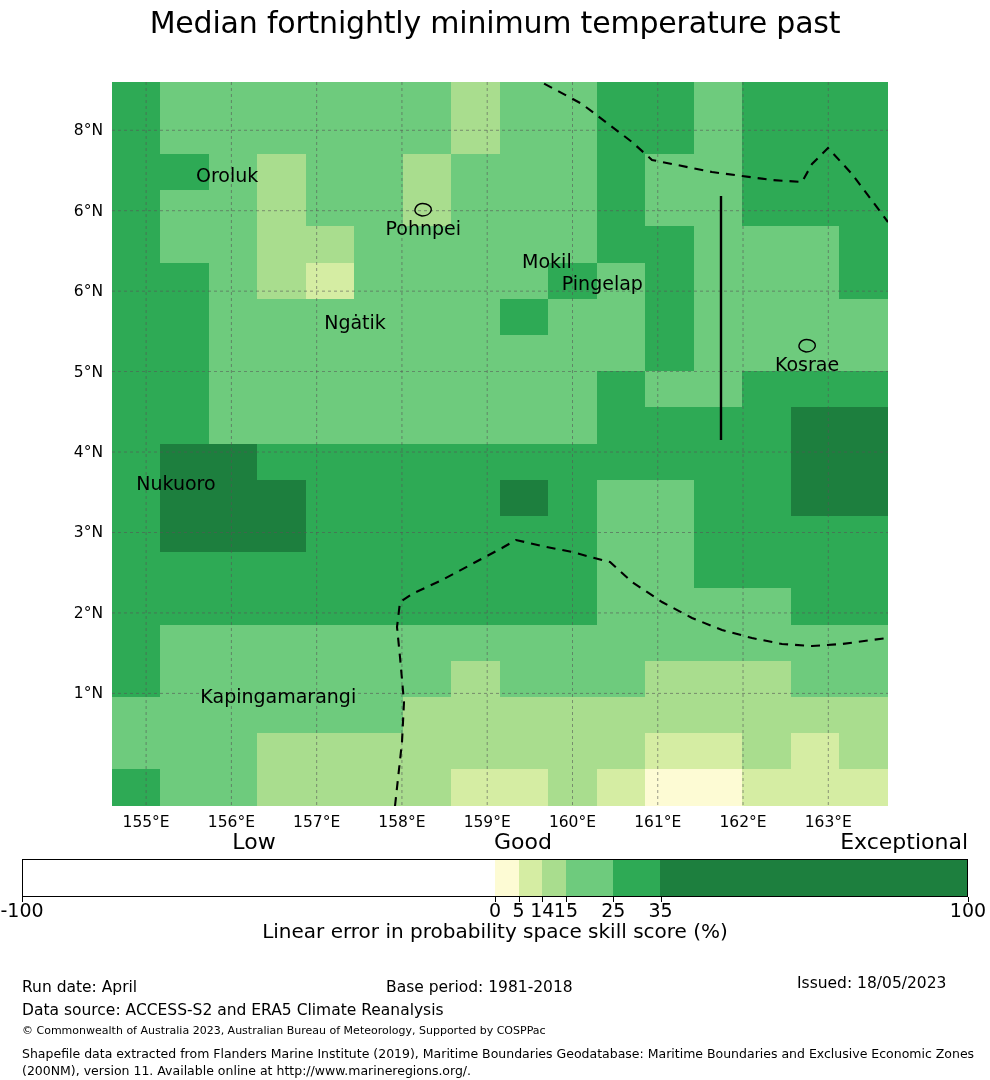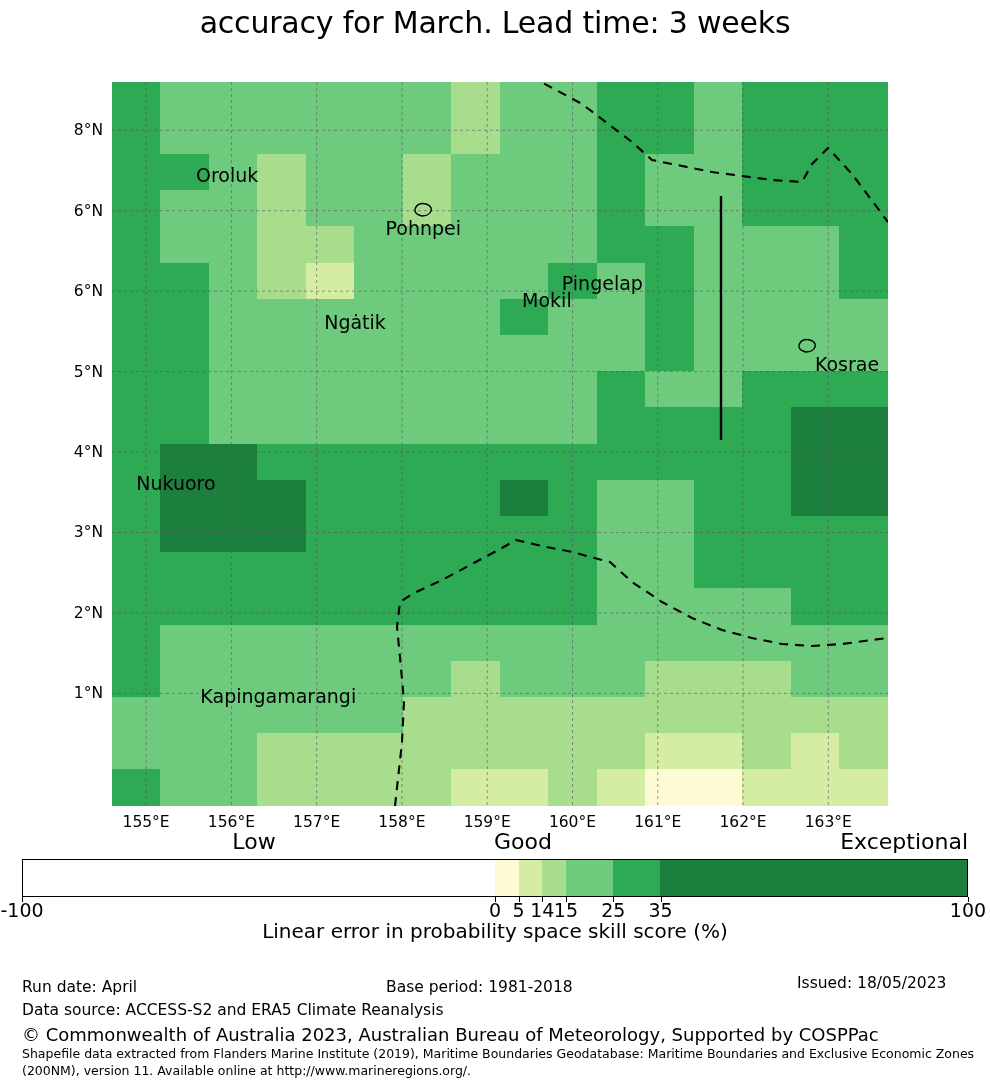--- a/index.html
+++ b/index.html
@@ -34,21 +34,21 @@
   .qual{position:absolute;font-size:22px;white-space:nowrap;}
   #cbar-label{position:absolute;left:0;top:919px;width:990px;text-align:center;font-size:20px;}
   
   .f-row{position:absolute;font-size:15.5px;white-space:nowrap;}
   .f-small{position:absolute;font-size:12.5px;white-space:nowrap;}
 </style>
 </head>
 <body>
 
 <div id="title">
-  <div>accuracy for March. Lead time: 3 weeks</div>
+  <div>Median fortnightly minimum temperature past</div>
 </div>
 
 <div id="map-wrap">
   <div id="map-canvas">
       <div class="cell" style="left: -0.4px; top: -0.4px; width: 49.3px; height: 37px; background: rgb(46, 170, 85);"></div>
       <div class="cell" style="left: 48.1px; top: -0.4px; width: 49.3px; height: 37px; background: rgb(110, 203, 125);"></div>
       <div class="cell" style="left: 96.6px; top: -0.4px; width: 49.3px; height: 37px; background: rgb(110, 203, 125);"></div>
       <div class="cell" style="left: 145.1px; top: -0.4px; width: 49.3px; height: 37px; background: rgb(110, 203, 125);"></div>
       <div class="cell" style="left: 193.6px; top: -0.4px; width: 49.3px; height: 37px; background: rgb(110, 203, 125);"></div>
       <div class="cell" style="left: 242.1px; top: -0.4px; width: 49.3px; height: 37px; background: rgb(110, 203, 125);"></div>
@@ -411,24 +411,24 @@
     <div class="xtick" style="left: 375.209px;">159°E</div>
     <div class="xtick" style="left: 460.484px;">160°E</div>
     <div class="xtick" style="left: 545.758px;">161°E</div>
     <div class="xtick" style="left: 631.033px;">162°E</div>
     <div class="xtick" style="left: 716.308px;">163°E</div>
     <div class="place" style="left: 115.121px; top: 92.5111px;">Oroluk</div>
     <div class="place" style="left: 311.253px; top: 146.409px;">Pohnpei</div>
     <svg viewBox="0 0 20 16" style="position: absolute; width: 20px; height: 16px; left: 301.253px; top: 120.409px;">
       <path d="M6 13 C2 12 1 8 3 5 C5 2 9 1 13 2 C17 3 19 6 18 9 C17 12 13 14 9 14 Z" fill="none" stroke="#000" stroke-width="1.4"></path>
     </svg>
-    <div class="place" style="left: 434.901px; top: 178.587px; margin-top: 39px;">Mokil</div>
+    <div class="place" style="left: 434.901px; top: 178.587px;">Mokil</div>
     <div class="place" style="left: 490.33px; top: 201.111px;">Pingelap</div>
     <div class="place" style="left: 243.033px; top: 239.724px;">Ngȧtik</div>
-    <div class="place" style="left: 694.989px; top: 281.556px; margin-left: 40px;">Kosrae</div>
+    <div class="place" style="left: 694.989px; top: 281.556px;">Kosrae</div>
     <svg viewBox="0 0 20 16" style="position: absolute; width: 20px; height: 16px; left: 684.989px; top: 255.556px;">
       <path d="M6 13 C2 12 1 8 3 5 C5 2 9 1 13 2 C17 3 19 6 18 9 C17 12 13 14 9 14 Z" fill="none" stroke="#000" stroke-width="1.4"></path>
     </svg>
     <div class="place" style="left: 63.956px; top: 400.613px;">Nukuoro</div>
     <div class="place" style="left: 166.286px; top: 613.791px;">Kapingamarangi</div>
   </div>
 
 <div id="cbar-wrap">
   <div id="cbar">
       <div style="width: 50%; background: rgb(255, 255, 255);"></div>
@@ -458,15 +458,15 @@
     <div class="qual" style="top: -30px; left: 232px; transform: translateX(-50%);">Low</div>
     <div class="qual" style="top: -30px; left: 501px; transform: translateX(-50%);">Good</div>
     <div class="qual" style="top: -30px; left: 946px; transform: translateX(-100%);">Exceptional</div>
   </div>
 <div id="cbar-label">Linear error in probability space skill score (%)</div>
 
 <div class="f-row" style="left:22px;top:978px;">Run date: April</div>
 <div class="f-row" style="left:386px;top:978px;">Base period: 1981-2018</div>
 <div class="f-row" style="left:797px;top:974px;">Issued: 18/05/2023</div>
 <div class="f-row" style="left:22px;top:1001px;">Data source: ACCESS-S2 and ERA5 Climate Reanalysis</div>
-<div class="f-small" style="left:22px;top:1024px;font-size:18px;">© Commonwealth of Australia 2023, Australian Bureau of Meteorology, Supported by COSPPac</div>
+<div class="f-small" style="left:22px;top:1024px;font-size:11px;">© Commonwealth of Australia 2023, Australian Bureau of Meteorology, Supported by COSPPac</div>
 <div class="f-small" style="left:22px;top:1046px;">Shapefile data extracted from Flanders Marine Institute (2019), Maritime Boundaries Geodatabase: Maritime Boundaries and Exclusive Economic Zones</div>
 <div class="f-small" style="left:22px;top:1063px;">(200NM), version 11. Available online at http://www.marineregions.org/.</div>
 
 </body></html>

